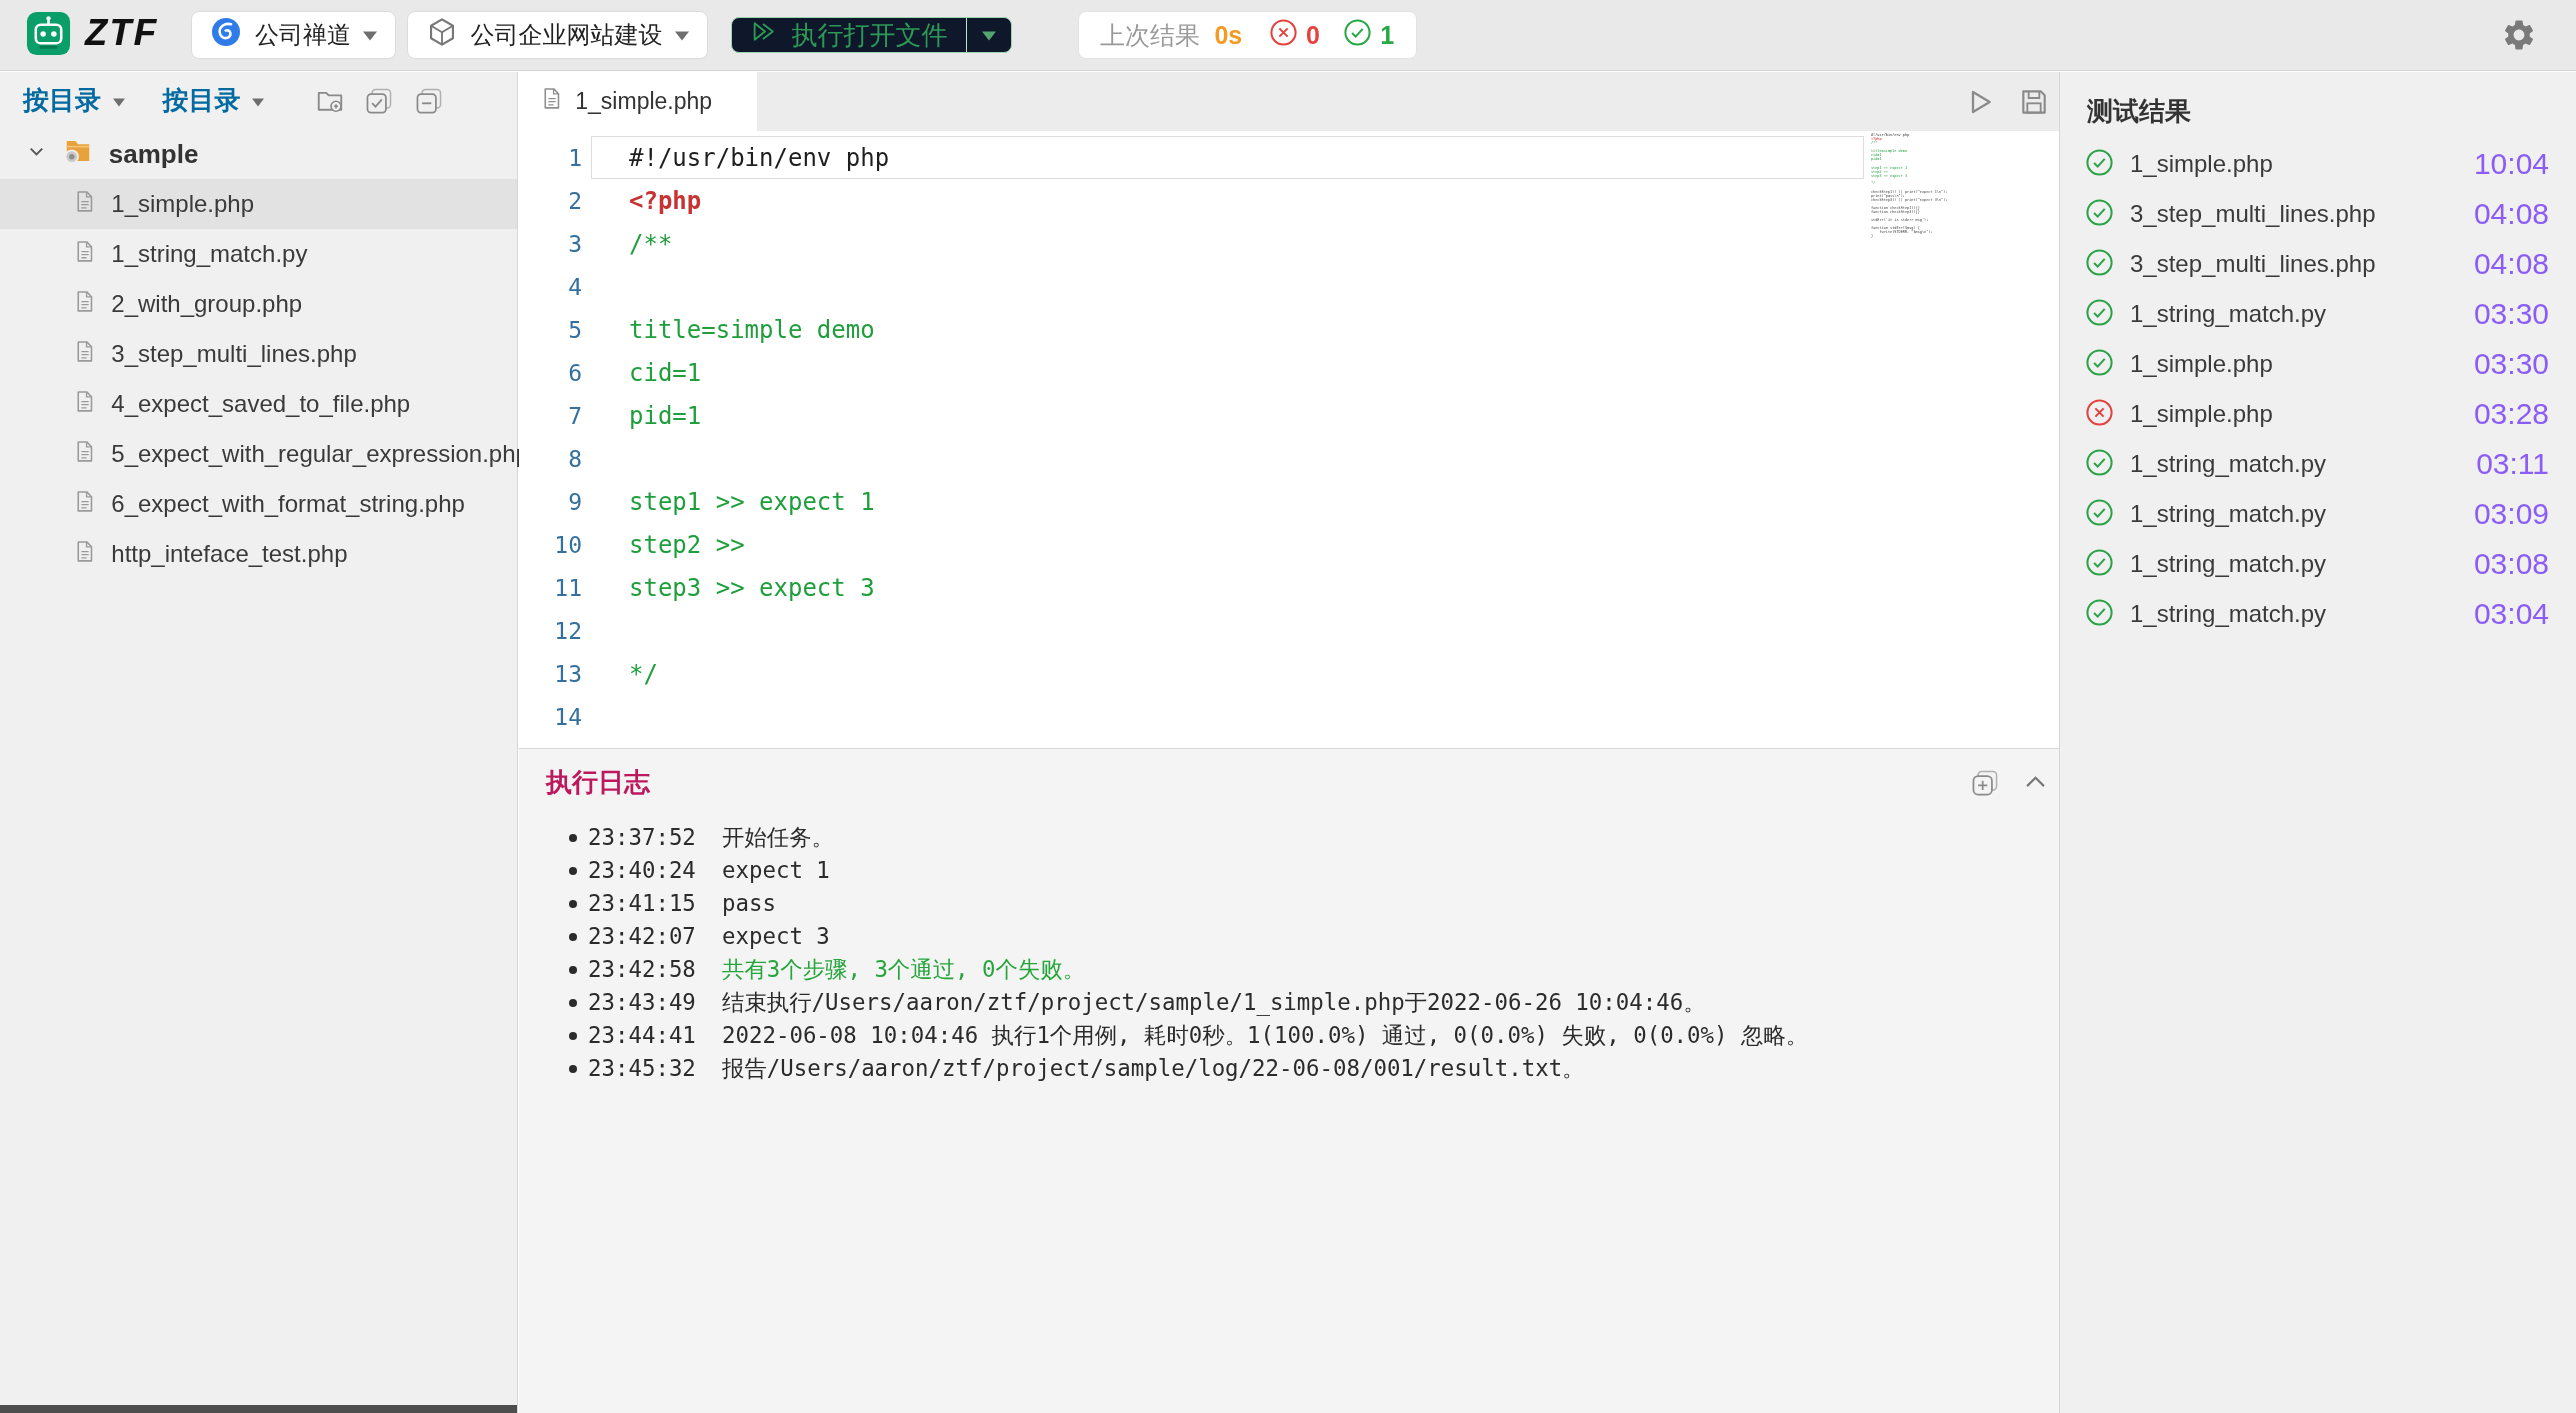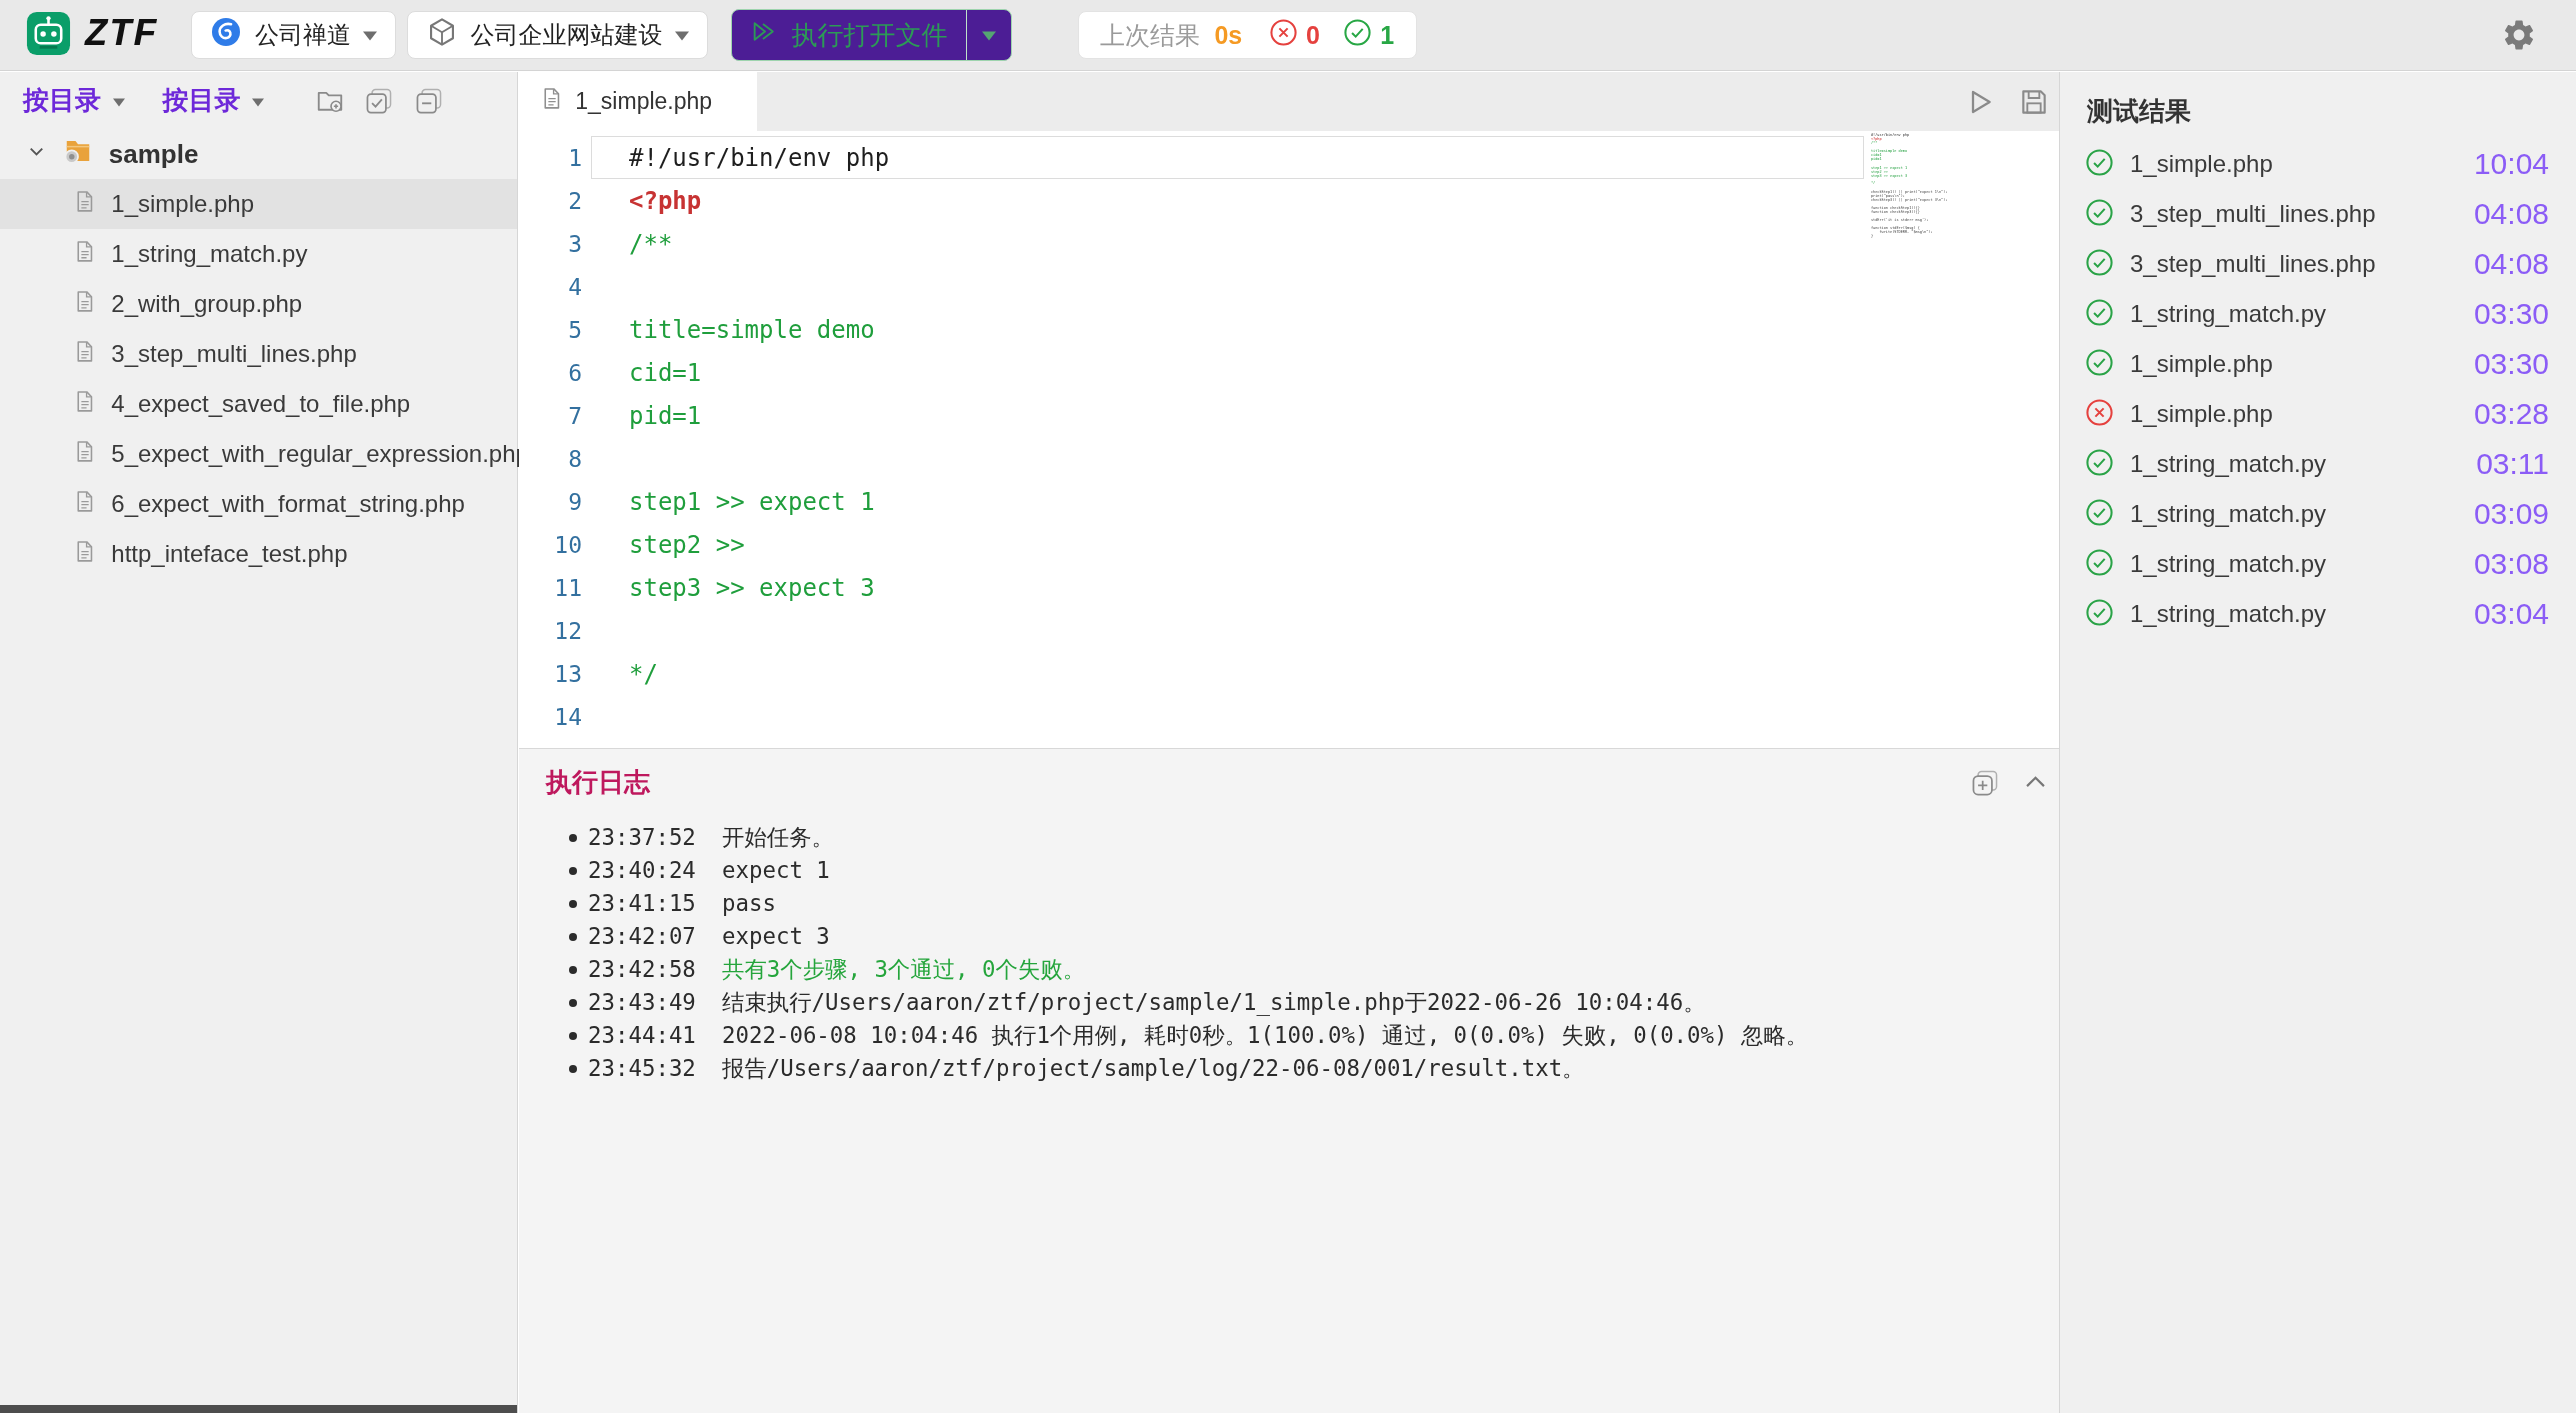--- a/index.html
+++ b/index.html
@@ -7,36 +7,36 @@
   .app { position:relative; width:2576px; height:1413px; overflow:hidden; background:#fff; }
 
   
   .topbar { position:absolute; top:0; left:0; width:100%; height:71px; background:#e9e9e9; border-bottom:0.9px solid #d4d4d4; display:flex; align-items:center; }
   .logo { margin-left:25px; display:flex; align-items:center; gap:12.5px;font-family:Liberation Mono, monospace; }
   .logo-text { font-size:39px; font-weight:800; font-style:italic; color:#111; letter-spacing:0.9px; }
   .dd { height:48px; border:0.9px solid #dcdcdc; background:#fff; border-radius:8px; display:flex; align-items:center; gap:12.5px; padding:0 18px; font-size:24px; color:#222; cursor:pointer; font-family:inherit; }
   .dd.site { margin-left:34px; }
   .dd.product { margin-left:10.7px; }
   .caret { display:inline-block; width:0; height:0; border:7.2px solid transparent; border-top:9px solid #6e6e6e; transform:translateY(4.5px); }
-  .exec { margin-left:23px; height:52px; display:flex; border:0.9px solid #9ed4ae; border-radius:8px; overflow:hidden; background:#4c1d95; }
+  .exec { margin-left:23px; height:36px; display:flex; border:0.9px solid #9ed4ae; border-radius:8px; overflow:hidden; background:#0f172a; }
   .exec-main { display:flex; align-items:center; gap:12.5px; padding:0 18px; color:#2c9a56; font-size:26px; background:transparent; border:none; cursor:pointer; font-family:inherit; font-weight:500; }
   .exec-arrow { width:45px; border:none; border-left:0.9px solid #bfe3ca; display:flex; align-items:center; justify-content:center; background:transparent; cursor:pointer; }
   .exec-arrow .caret { border-top-color:#55a572; transform:translateY(4.5px); }
   .lastres { margin-left:66px; height:48px; background:#fff; border:0.9px solid #e3e3e3; border-radius:8px; display:flex; align-items:center; gap:14.3px; padding:0 21.5px; font-size:25px; }
   .lr-label { color:#9a9a9a; }
   .lr-dur { color:#f59a23; font-weight:bold; }
   .lr-fail, .lr-pass { display:flex; align-items:center; gap:8px; font-weight:bold; }
   .lr-fail { color:#e5413e; margin-left:12.5px; }
   .lr-pass { color:#28a745; margin-left:9px; }
   .gear { margin-left:auto; margin-right:39px; background:none; border:none; cursor:pointer; display:flex; }
 
   
   .sidebar { position:absolute; left:0; top:72px; width:518px; bottom:0; background:#f0f0f0; border-right:0.9px solid #d6d6d6; }
   .sb-head { display:flex; align-items:center; height:57px; padding:0 73px 0 23px; }
-  .sb-tab { display:flex; align-items:center; gap:11.6px; font-weight:bold; font-size:26px; color:#6d28d9; margin-right:38px; cursor:pointer; }
+  .sb-tab { display:flex; align-items:center; gap:11.6px; font-weight:bold; font-size:26px; color:#0369a1; margin-right:38px; cursor:pointer; }
   .sb-tab .caret { border-width:6.3px; border-top-width:8px; border-top-color:#6e6e6e; }
   .sb-icons { margin-left:auto; display:flex; gap:19.7px; align-items:center; }
   .sb-icons > span { display:flex; cursor:pointer; }
   .tree-row { display:flex; align-items:center; height:50px; padding-left:25px; gap:13.4px; font-weight:bold; font-size:26px; color:#333; cursor:pointer; }
   .file-row { display:flex; align-items:center; height:50px; padding-left:72px; gap:14.3px; font-size:24px; color:#3a3a3a; cursor:pointer; white-space:nowrap; }
   .file-row.selected { background:#e2e2e2; }
   .sb-bottombar { position:absolute; left:0; bottom:0; width:100%; height:8px; background:#4d4d4d; }
 
   
   .center { position:absolute; left:519px; top:72px; width:1540px; bottom:0; display:flex; flex-direction:column; background:#fff; }

